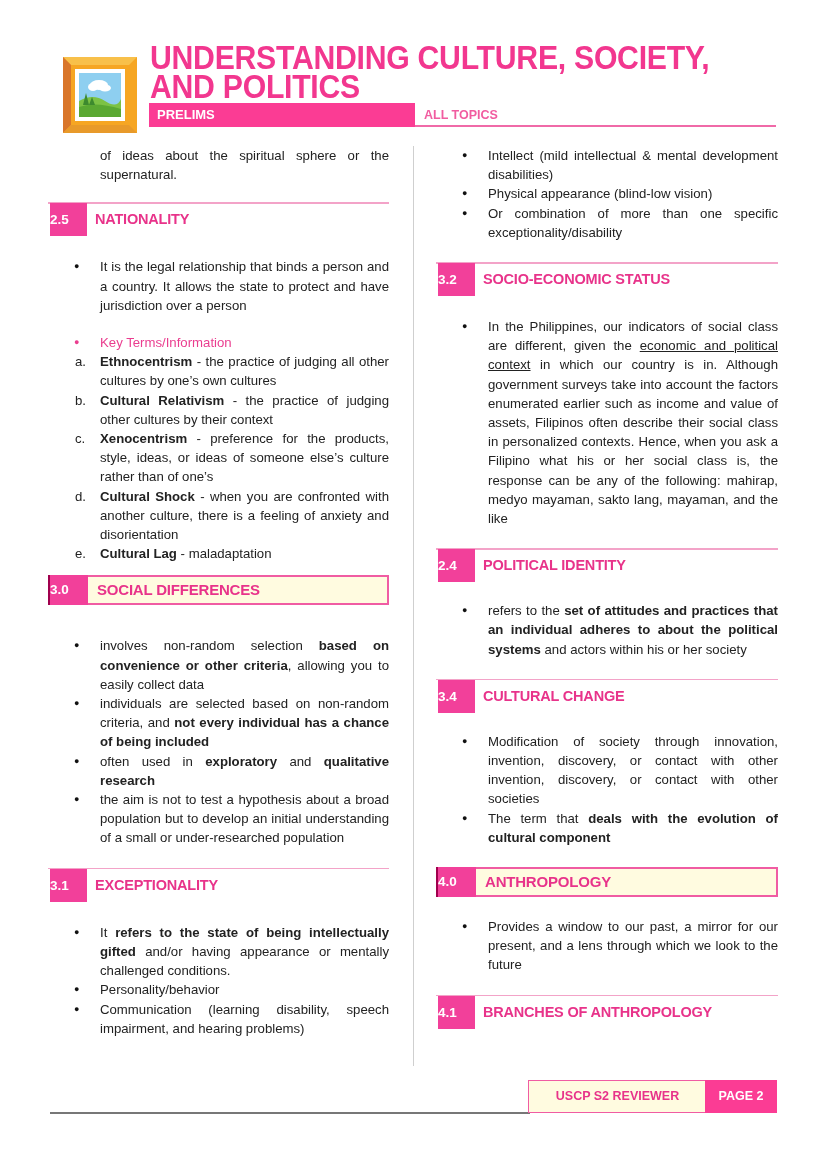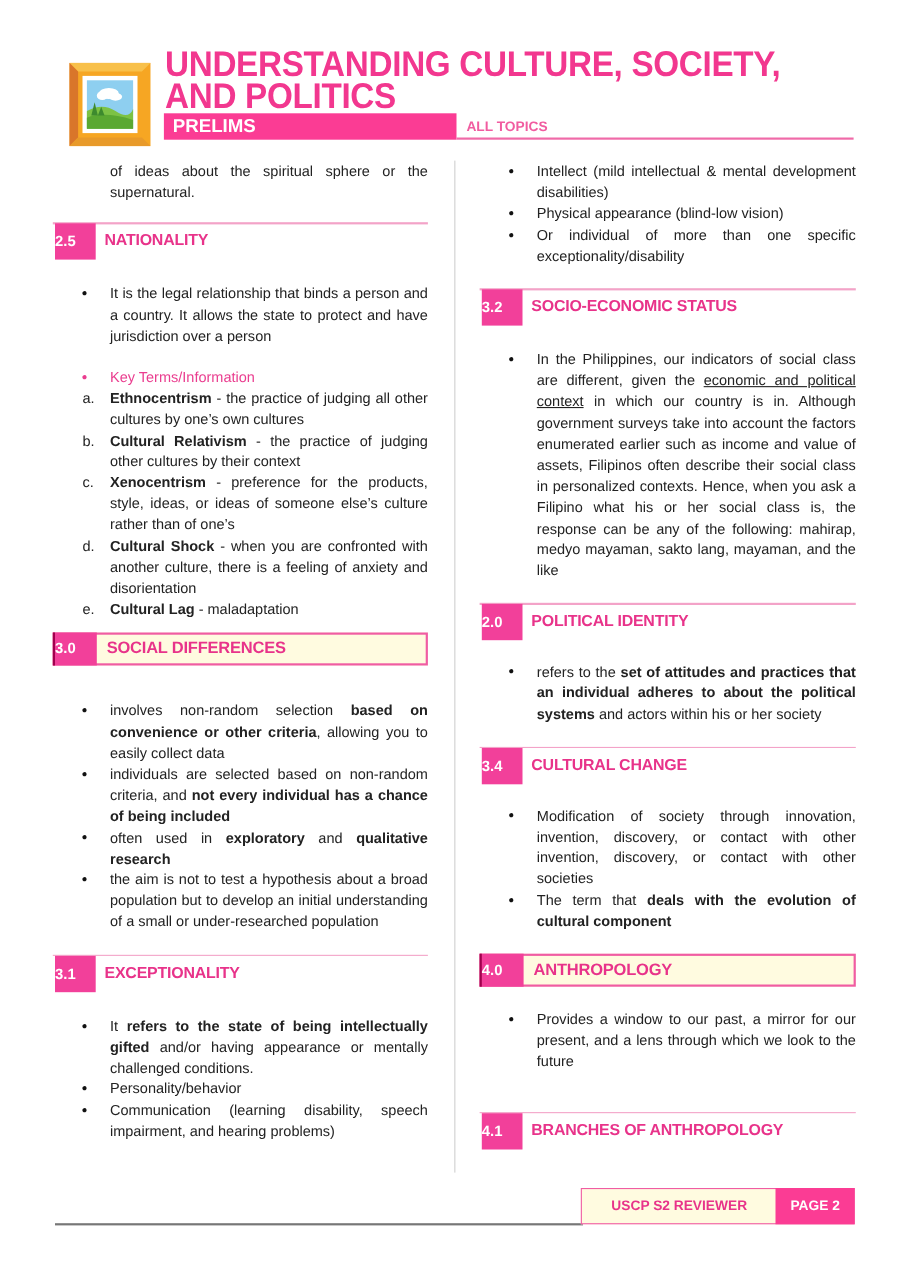--- a/index.html
+++ b/index.html
@@ -8,21 +8,21 @@
 
   
   .logo { position: absolute; left: 63px; top: 57px; width: 74px; height: 76px; }
   .title { position: absolute; left: 150px; top: 44px; width: 640px;
            font-family: "Liberation Sans", sans-serif; font-weight: bold;
            font-size: 32.5px; line-height: 29px; color: #f2378f; letter-spacing: -0.3px;
            transform: scaleX(0.93); transform-origin: left top; }
   .title span { display: block; }
   .tabbar { position: absolute; left: 149px; top: 103px; width: 627px; height: 24px; }
   .tab-prelims { position: absolute; left: 0; top: 0; width: 266px; height: 24px; background: #fb3c94;
-                 color: #fff; font-weight: bold; font-size: 17px; line-height: 24px; padding-left: 8px; box-sizing: border-box; }
+                 color: #fff; font-weight: bold; font-size: 13px; line-height: 24px; padding-left: 8px; box-sizing: border-box; }
   .tab-all { position: absolute; left: 266px; top: 0; width: 361px; height: 24px;
              border-bottom: 2px solid #f06aa8; box-sizing: border-box;
              color: #f15ca0; font-weight: bold; font-size: 12.5px; line-height: 24px; padding-left: 9px; }
 
   
   .divider { position: absolute; left: 413px; top: 146px; width: 1px; height: 920px; background: #cfcfcf; }
 
   
   .col { position: absolute; top: 146px; font-size: 13.2px; line-height: 19.2px; }
   .col-left { left: 48px; width: 341px; }
@@ -142,36 +142,36 @@
     <li><span>It </span><span class="b">refers to the state of being intellectually gifted</span><span> and/or having appearance or mentally challenged conditions.</span></li>
     <li><span>Personality/behavior</span></li>
     <li><span>Communication (learning disability, speech impairment, and hearing problems)</span></li>
   </ul>
 </div>
 
 <div class="col col-right">
   <ul class="bul">
     <li>Intellect (mild intellectual &amp; mental development disabilities)</li>
     <li>Physical appearance (blind-low vision)</li>
-    <li>Or individual of more than one specific exceptionality/disability</li>
+    <li>Or combination of more than one specific exceptionality/disability</li>
   </ul>
 
   <div class="sec" style="margin-top:20px;">
     <div class="rule"></div>
     <div class="num">3.2</div>
     <div class="name">SOCIO-ECONOMIC STATUS</div>
   </div>
 
   <ul class="bul" style="margin-top:20px;">
     <li><span>In the Philippines, our indicators of social class are different, given the </span><span class="u">economic and political context</span><span> in which our country is in. Although government surveys take into account the factors enumerated earlier such as income and value of assets, Filipinos often describe their social class in personalized contexts. Hence, when you ask a Filipino what his or her social class is, the response can be any of the following: mahirap, medyo mayaman, sakto lang, mayaman, and the like</span></li>
   </ul>
 
   <div class="sec" style="margin-top:20px;">
     <div class="rule"></div>
-    <div class="num">2.0</div>
+    <div class="num">2.4</div>
     <div class="name">POLITICAL IDENTITY</div>
   </div>
 
   <ul class="bul" style="margin-top:18px;">
     <li><span>refers to the </span><span class="b">set of attitudes and practices that an individual adheres to about the political systems</span><span> and actors within his or her society</span></li>
   </ul>
 
   <div class="sec" style="margin-top:20px;">
     <div class="rule"></div>
     <div class="num">3.4</div>
@@ -186,21 +186,21 @@
   <div class="sec boxed" style="margin-top:20px;">
 
     <div class="num">4.0</div>
     <div class="name">ANTHROPOLOGY</div>
   </div>
 
   <ul class="bul" style="margin-top:20px;">
     <li>Provides a window to our past, a mirror for our present, and a lens through which we look to the future</li>
   </ul>
 
-  <div class="sec" style="margin-top:36px;">
+  <div class="sec" style="margin-top:20px;">
     <div class="rule"></div>
     <div class="num">4.1</div>
     <div class="name">BRANCHES OF ANTHROPOLOGY</div>
   </div>
 </div>
 
 <div class="footline"></div>
 <div class="foot">
   <div class="rev">USCP S2 REVIEWER</div>
   <div class="pg">PAGE 2</div>

